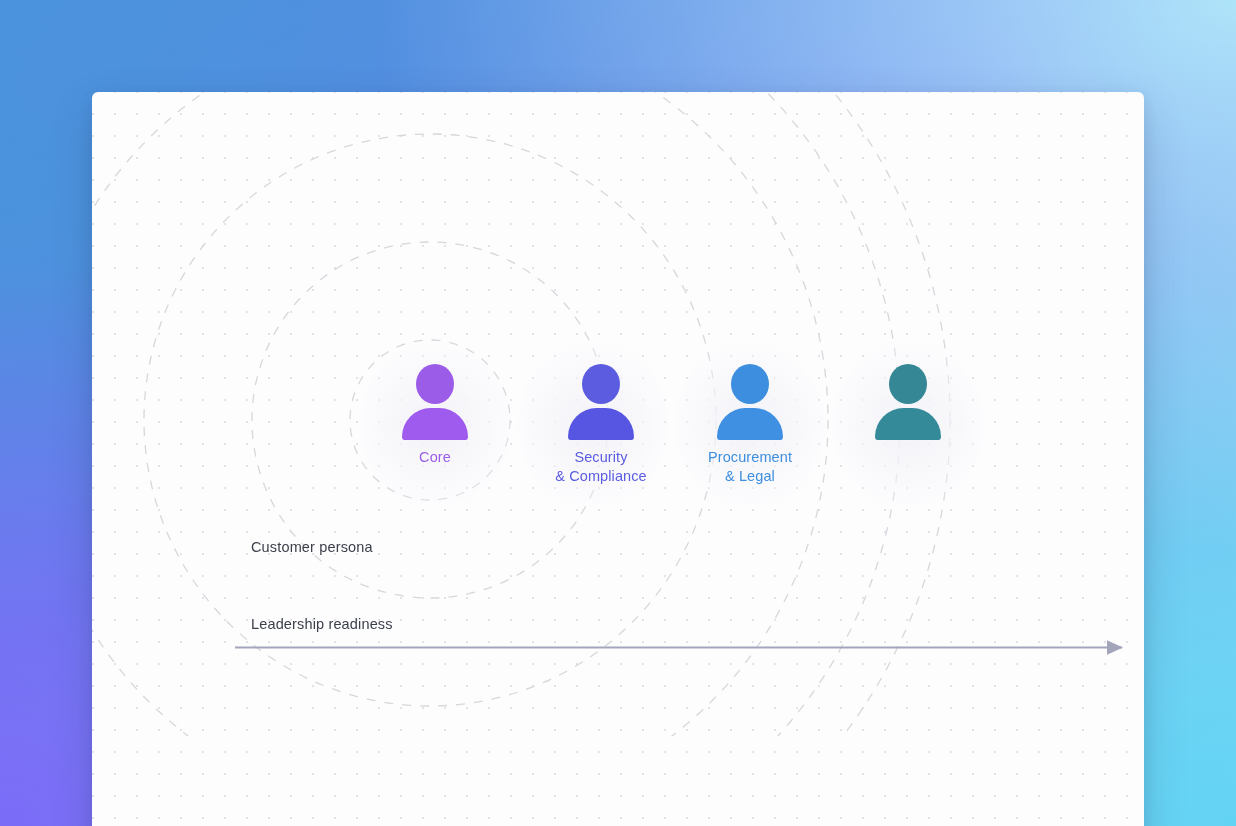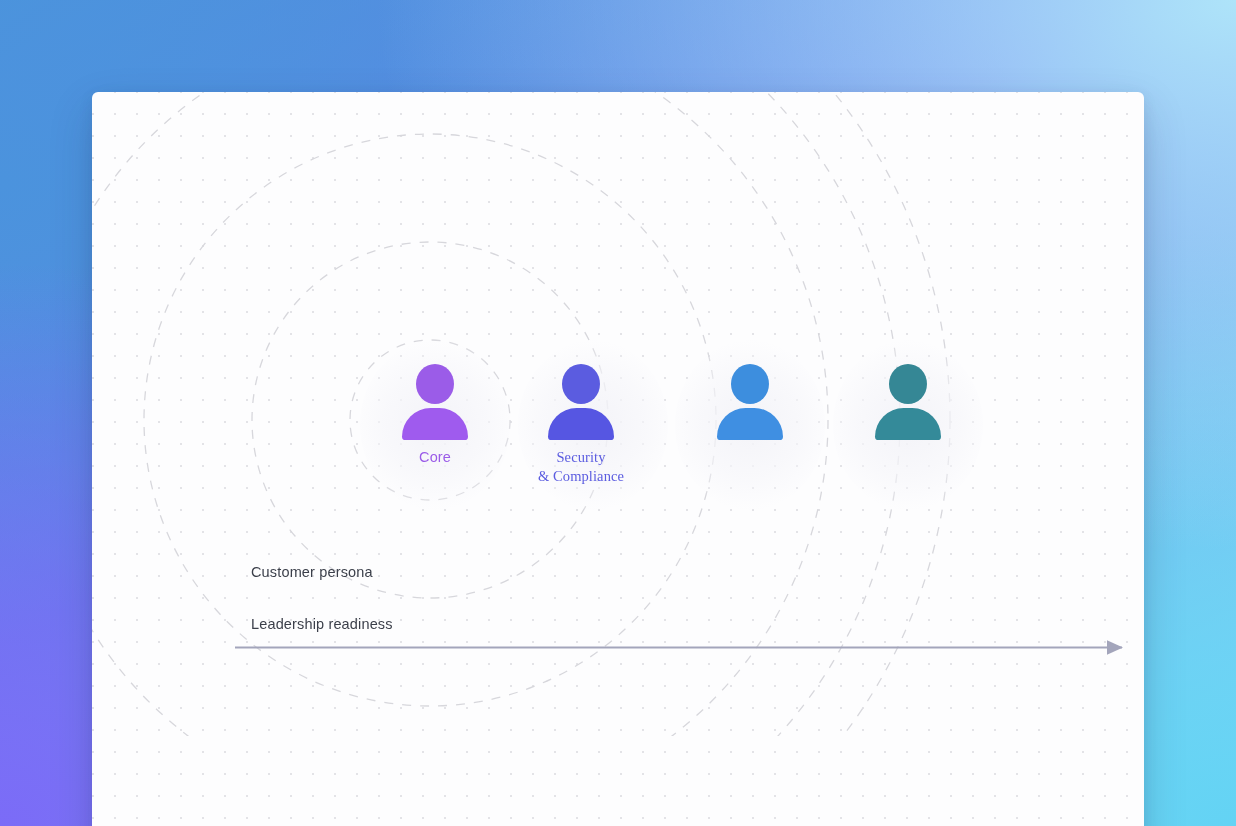--- a/index.html
+++ b/index.html
@@ -102,21 +102,20 @@
   }
 
   
   #persona-axis-label {
     position: absolute;
     left: 159px;
     top: 447px;
     font-size: 14.5px;
     color: #3b3f4a;
     letter-spacing: 0.15px;
-    margin-top: 25px;
   }
   #readiness-axis-label {
     position: absolute;
     left: 159px;
     top: 524px;
     font-size: 14.5px;
     color: #3b3f4a;
     letter-spacing: 0.15px;
   }
   #arrow-svg {
@@ -151,34 +150,36 @@
     <div class="halo" style="left:741px; top:248px;  width:150px; height:170px;"></div>
 
     <div class="persona" style="left:268px; top:272px;">
       <div class="figure">
         <div class="head" style="background:#9b5ce8;"></div>
         <div class="body" style="background:#9f5bee;"></div>
       </div>
       <div class="plabel" style="color:#9b5ce8;">Core</div>
     </div>
 
-    <div class="persona" style="left:414px; top:272px;font-family:Liberation Serif, serif;">
+    <div class="persona" style="left:434px; top:272px;">
       <div class="figure">
         <div class="head" style="background:#5b5ce0;"></div>
         <div class="body" style="background:#5656e2;"></div>
       </div>
       <div class="plabel" style="color:#5b5ce0;">Security
 &amp; Compliance</div>
     </div>
 
     <div class="persona" style="left:583px; top:272px;">
       <div class="figure">
         <div class="head" style="background:#3d8ede;"></div>
         <div class="body" style="background:#3f8fe2;"></div>
       </div>
+      <div class="plabel" style="color:#3d8ede;">Procurement
+&amp; Legal</div>
     </div>
 
     <div class="persona" style="left:741px; top:272px;">
       <div class="figure">
         <div class="head" style="background:#358795;"></div>
         <div class="body" style="background:#348a99;"></div>
       </div>
     </div>
 
     <div id="persona-axis-label">Customer persona</div>

